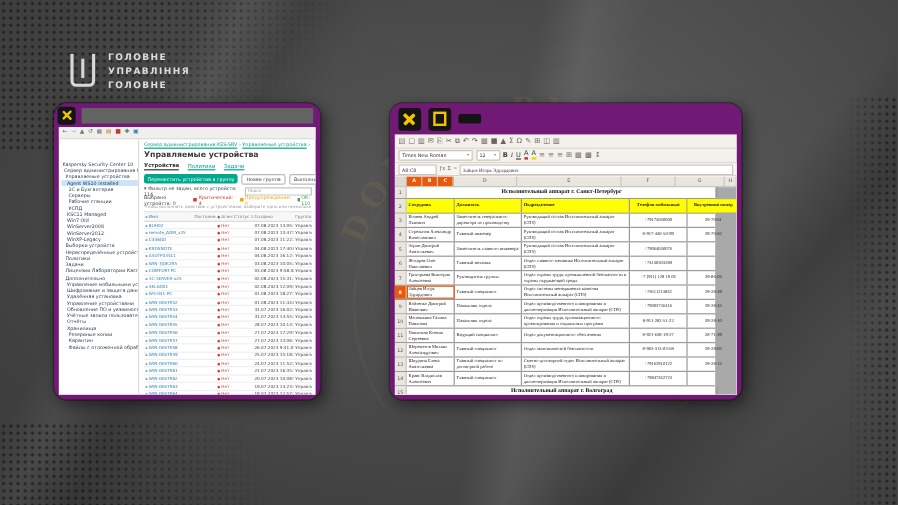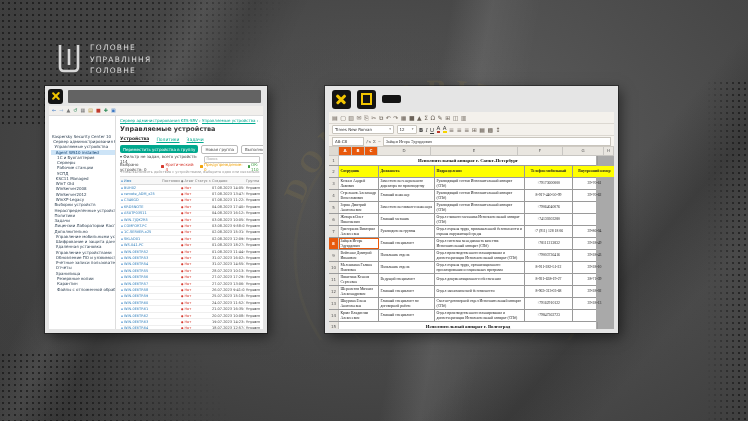--- a/index.html
+++ b/index.html
@@ -20,23 +20,23 @@
             mask-image:linear-gradient(125deg,#000 35%,transparent 75%);}
   .ht-bottomleft{left:0;top:352px;width:260px;height:69px;
     -webkit-mask-image:linear-gradient(65deg,#000 30%,transparent 80%);
             mask-image:linear-gradient(65deg,#000 30%,transparent 80%);}
   .ht-right{left:700px;top:80px;width:48px;height:341px;
     -webkit-mask-image:linear-gradient(to left,#000 20%,transparent 90%);
             mask-image:linear-gradient(to left,#000 20%,transparent 90%);}
   .watermark{position:absolute;left:260px;top:40px;z-index:1;opacity:.5;pointer-events:none;}
   
   .gur-logo{position:absolute;left:56px;top:42px;z-index:2;display:flex;align-items:center;gap:8px;}
-  .gur-text{color:#dcdcdc;font-size:7.5px;font-weight:normal;letter-spacing:1.2px;line-height:1.55;}
+  .gur-text{color:#dcdcdc;font-size:7.5px;font-weight:bold;letter-spacing:1.2px;line-height:1.55;}
   
-  .window{position:absolute;background:#e5e5e5;border-radius:0;z-index:3;
+  .window{position:absolute;background:#701a75;border-radius:11px;z-index:3;
     box-shadow:0 0 0 1px rgba(0,0,0,0.35), 3px 4px 12px rgba(0,0,0,0.5);}
   .wbtn{background:#141414;border-radius:3px;display:inline-flex;align-items:center;justify-content:center;}
   .x-glyph{position:relative;width:100%;height:100%;}
   .x-glyph::before,.x-glyph::after{content:"";position:absolute;left:18%;top:44%;width:64%;height:14%;
     background:#f2c500;border-radius:1px;}
   .x-glyph::before{transform:rotate(45deg);}
   .x-glyph::after{transform:rotate(-45deg);}
   .sq-glyph{width:40%;height:40%;border:2px solid #f2c500;}
   .min-bar{background:#141414;border-radius:2px;}
   

